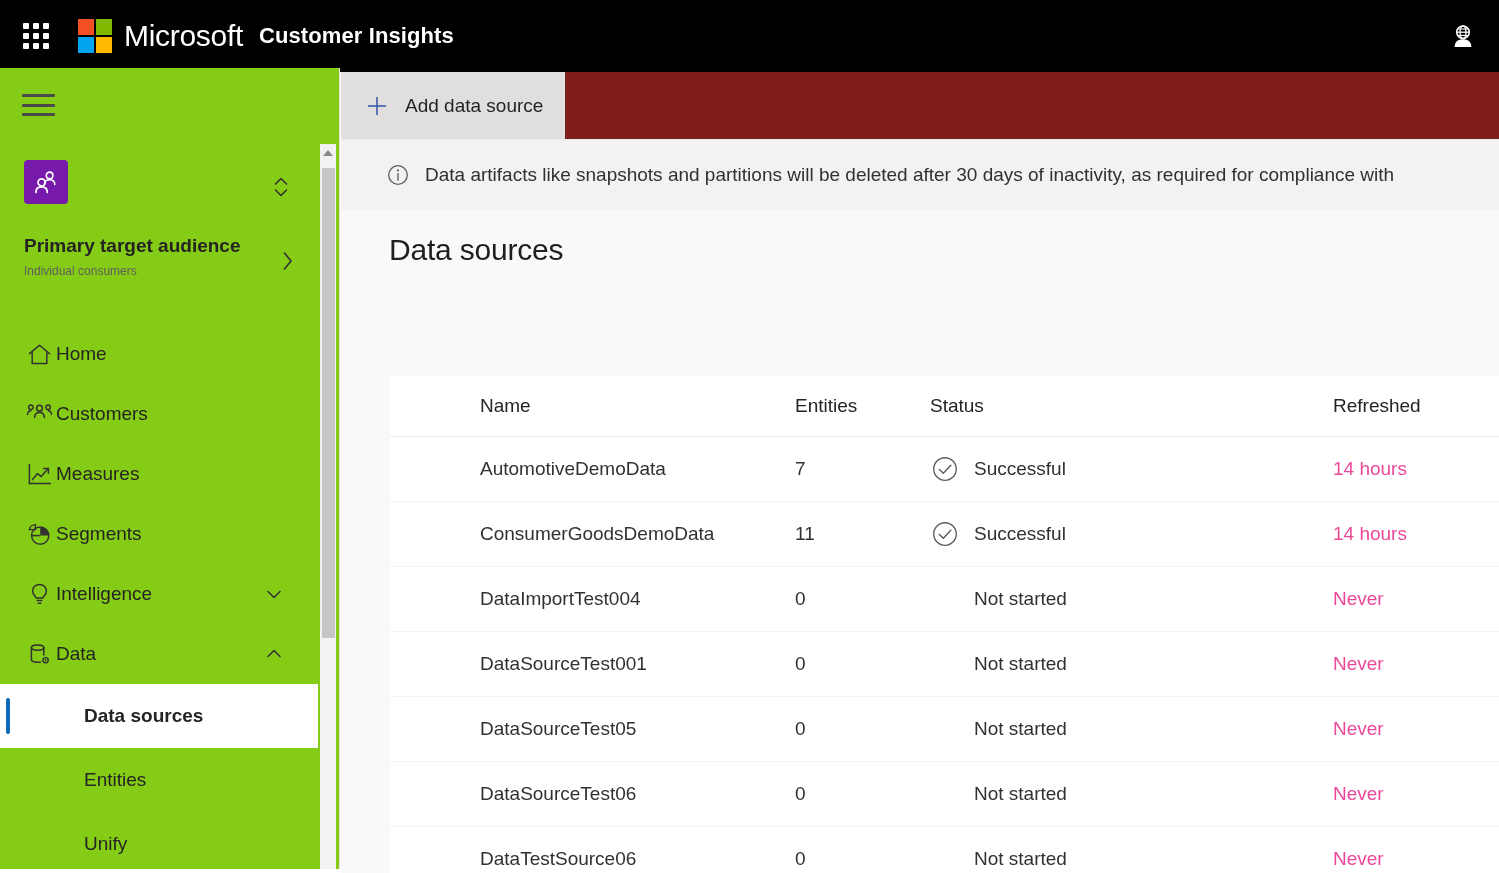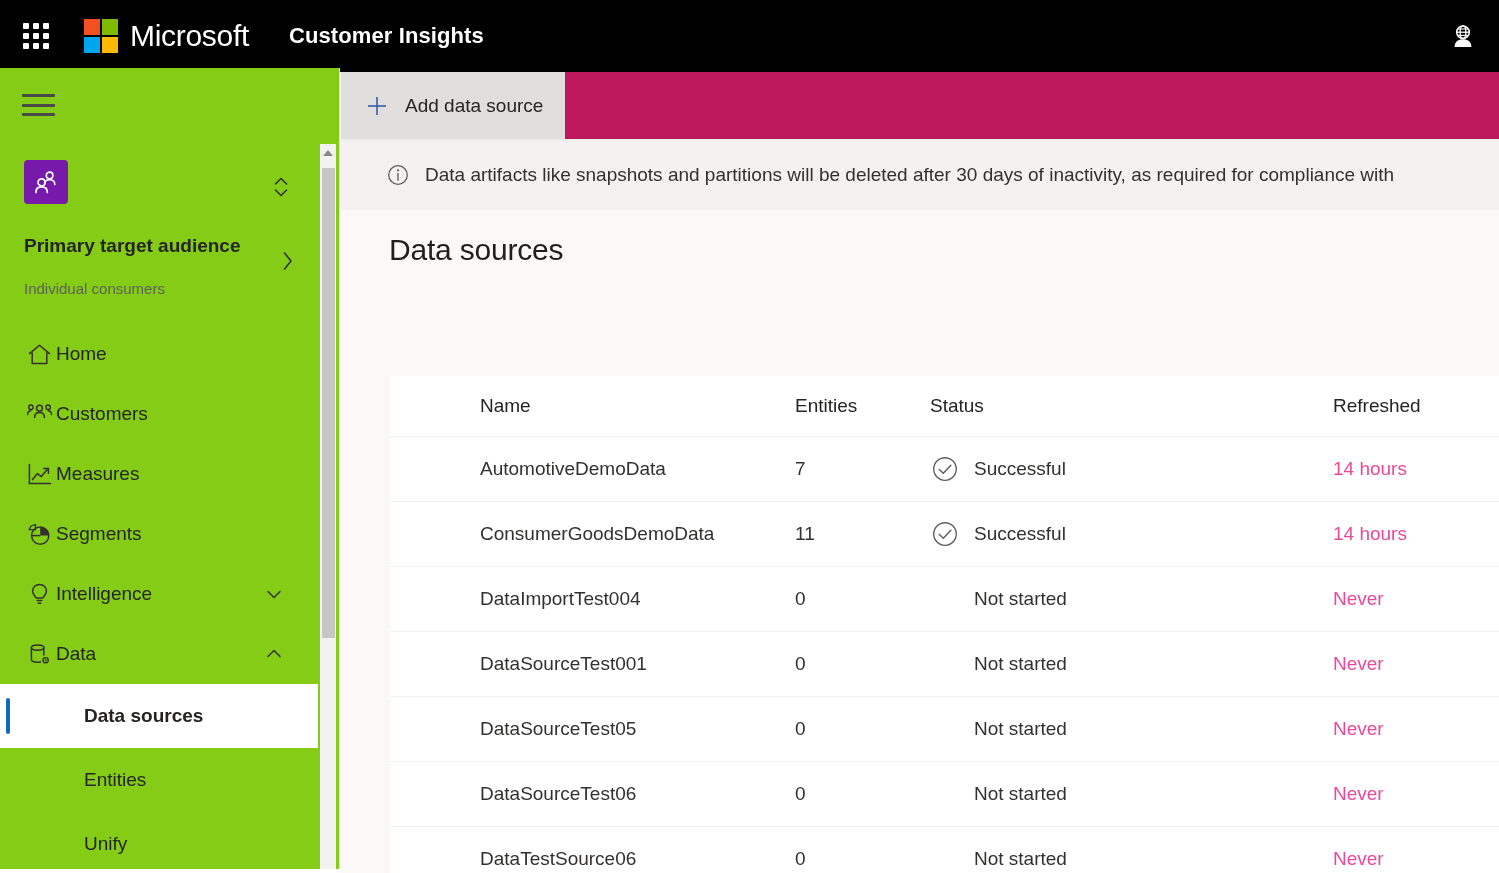--- a/index.html
+++ b/index.html
@@ -25,21 +25,21 @@
     margin-left: 12px;
     display: grid;
     grid-template-columns: repeat(3, 6px);
     grid-template-rows: repeat(3, 6px);
     gap: 4px;
     align-content: center; justify-content: center;
     cursor: pointer;
   }
   .waffle i { display:block; width:6px; height:6px; border-radius:1px; background:#ffffff; }
   .ms-logo {
-    margin-left: 24px;
+    margin-left: 18px;
     display: flex; align-items: center; gap: 12px;
     cursor: pointer;
   }
   .ms-squares {
     width: 34px; height: 34px;
     display: grid;
     grid-template-columns: 16px 16px;
     grid-template-rows: 16px 16px;
     gap: 2px;
   }
@@ -49,21 +49,21 @@
   .ms-sq-3 { background: #00a4ef; }
   .ms-sq-4 { background: #ffb900; }
   .ms-word {
     color: #ffffff;
     font-size: 30px;
     font-weight: 400;
     letter-spacing: -0.3px;
     line-height: 1;
   }
   .app-title {
-    margin-left: 40px;
+    margin-left: 16px;
     color: #ffffff;
     font-size: 22px;
     font-weight: 600;
     letter-spacing: 0.1px;
     cursor: pointer;
   }
   .suitebar-right {
     margin-left: auto;
     margin-right: 14px;
     display: flex; align-items: center;
@@ -123,24 +123,24 @@
     position: relative;
   }
   .audience-name {
     font-size: 19px;
     font-weight: 600;
     color: #252423;
     line-height: 24px;
     white-space: nowrap;
   }
   .audience-sub {
-    font-size: 15px;
+    font-size: 12px;
     color: #605e5c;
     line-height: 22px;
-    margin-top: 20px;
+    margin-top: 2px;
     white-space: nowrap;
   }
   .audience-arrow {
     position: absolute;
     right: 0; top: 14px;
   }
 
   .nav-list {
     position: absolute;
     top: 188px; left: 0;
@@ -224,21 +224,21 @@
     top: 72px; left: 341px;
     width: 1158px; height: 801px;
     background: #faf9f8;
     overflow: hidden;
   }
 
   .command-bar {
     position: absolute;
     top: 0; left: 0;
     width: 1158px; height: 68px;
-    background: #be185d;
+    background: #7f1d1d;
     border-bottom: 1px solid #edebe9;
     display: flex; align-items: stretch;
   }
   .cmd-btn {
     display: flex; align-items: center;
     padding: 0 22px 0 24px;
     background: #e1dfdd;
     cursor: pointer;
     border: none;
     font-family: inherit;

